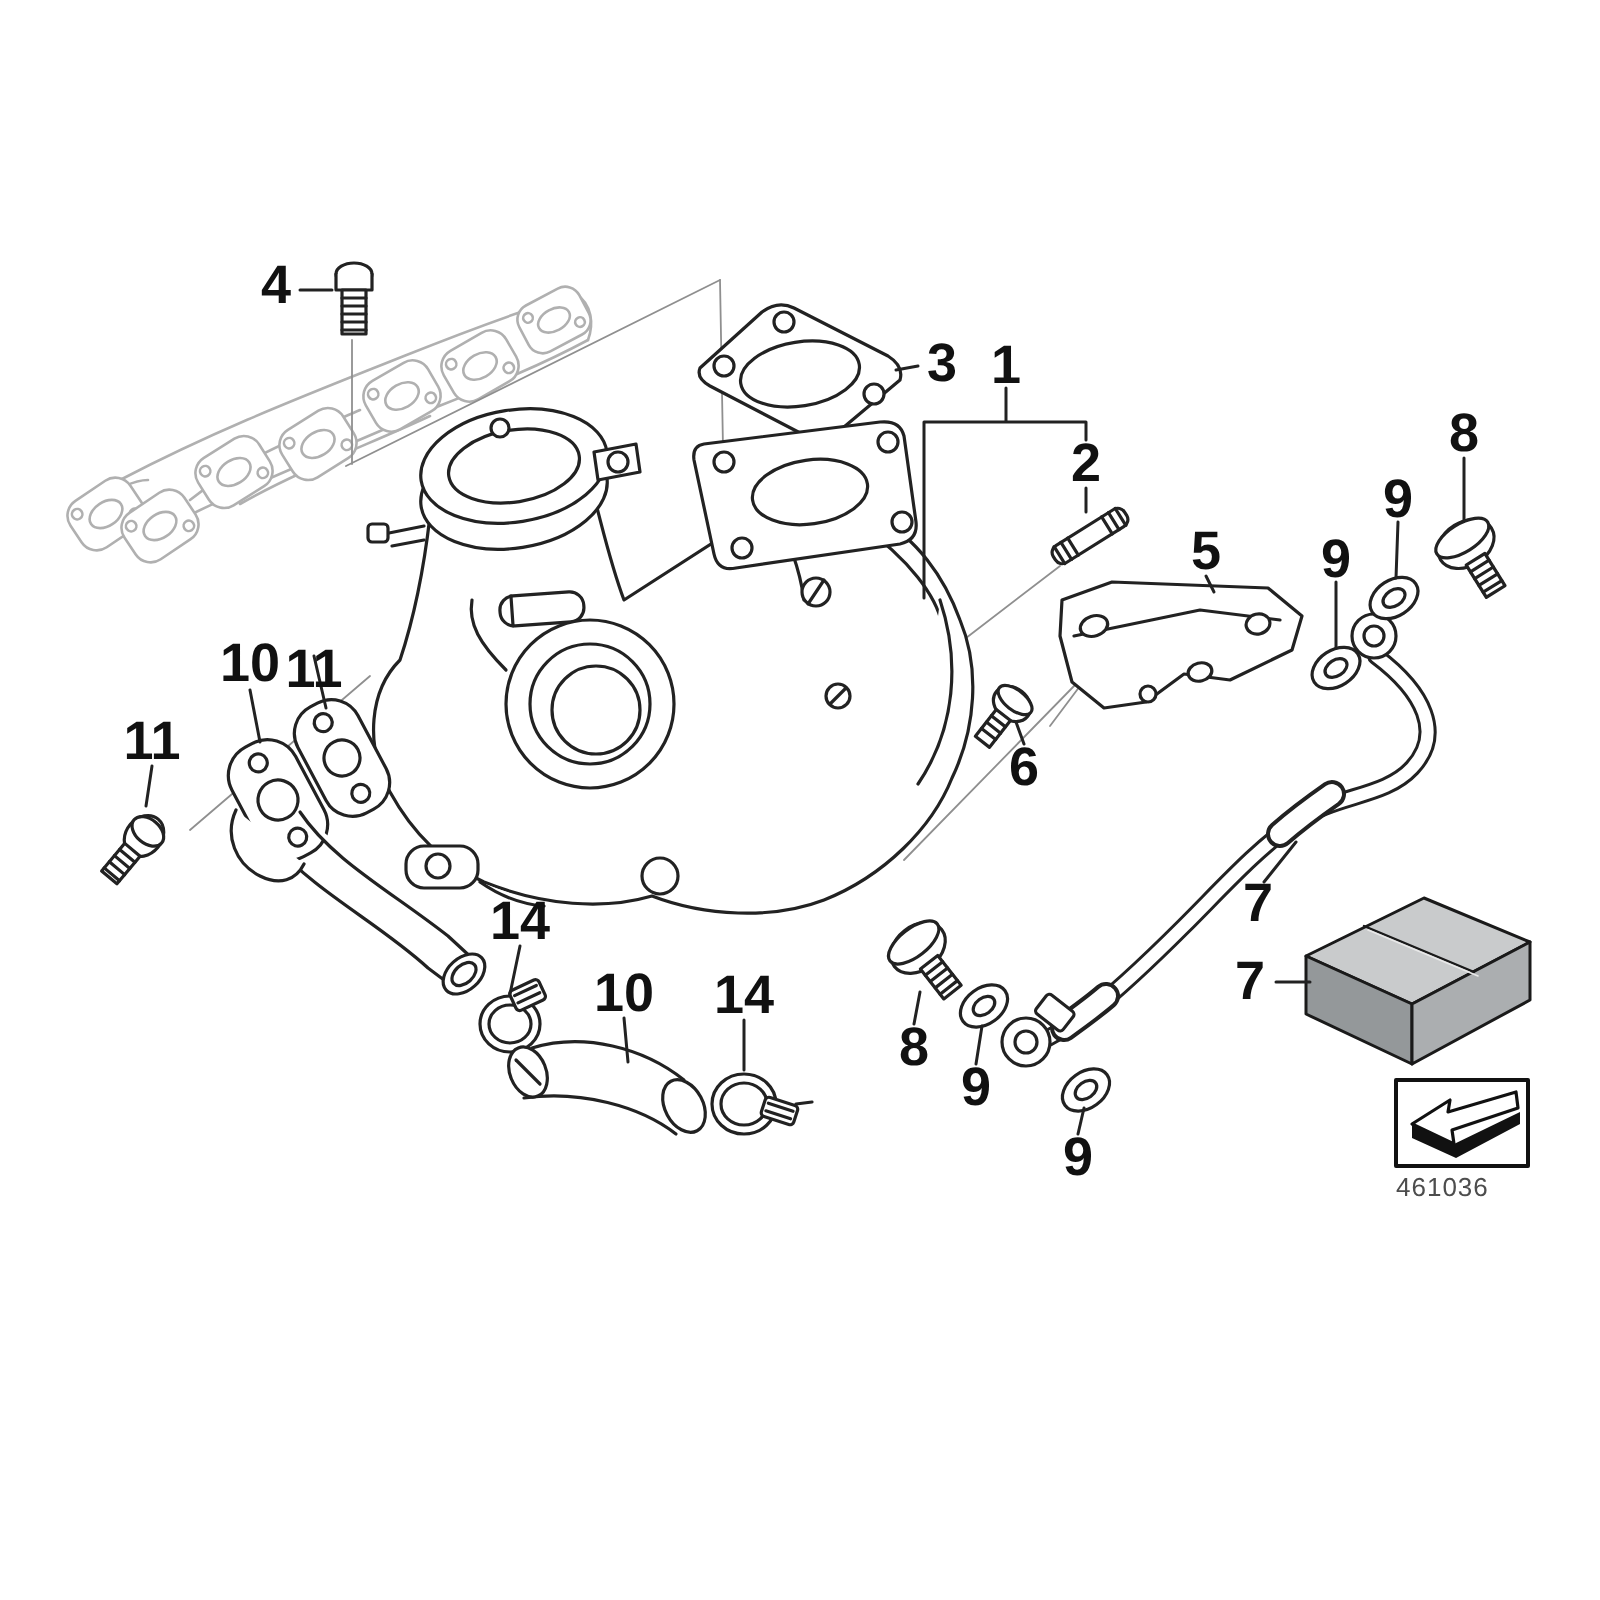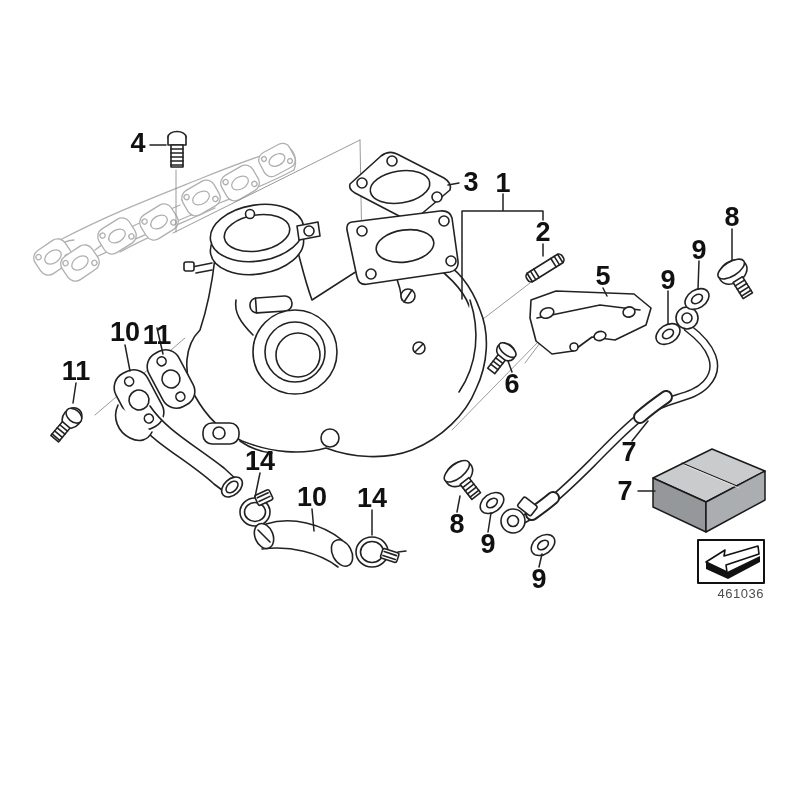--- a/index.html
+++ b/index.html
@@ -2,21 +2,21 @@
 <html><head>
 <meta charset="utf-8">
 <style>
   html,body{margin:0;padding:0;background:#fff;}
   #stage{position:relative;width:800px;height:800px;background:#ffffff;overflow:hidden;
          font-family:"Liberation Sans", sans-serif;}
   #drawing{position:absolute;left:0;top:0;}
   #callout-layer{position:absolute;left:0;top:0;width:800px;height:800px;pointer-events:none;}
   .callout{position:absolute;transform:translate(-50%,-50%);font-family:"Liberation Sans",sans-serif;
            font-weight:bold;font-size:27px;color:#111;line-height:1;}
-  #diagram-code{position:absolute;left:698px;top:586px;width:66px;text-align:right;
+  #diagram-code{position:absolute;left:698px;top:586px;width:66px;text-align:left;
            font-size:13px;color:#4d4d4d;letter-spacing:.5px;}
   #brand-row{position:absolute;left:0;top:715px;width:800px;height:85px;}
 </style>
 </head>
 <body>
 
 <div id="stage">
 
   <svg id="drawing" width="800" height="800" viewBox="0 0 800 800">
     <g fill="none" stroke-linecap="round" stroke-linejoin="round">

